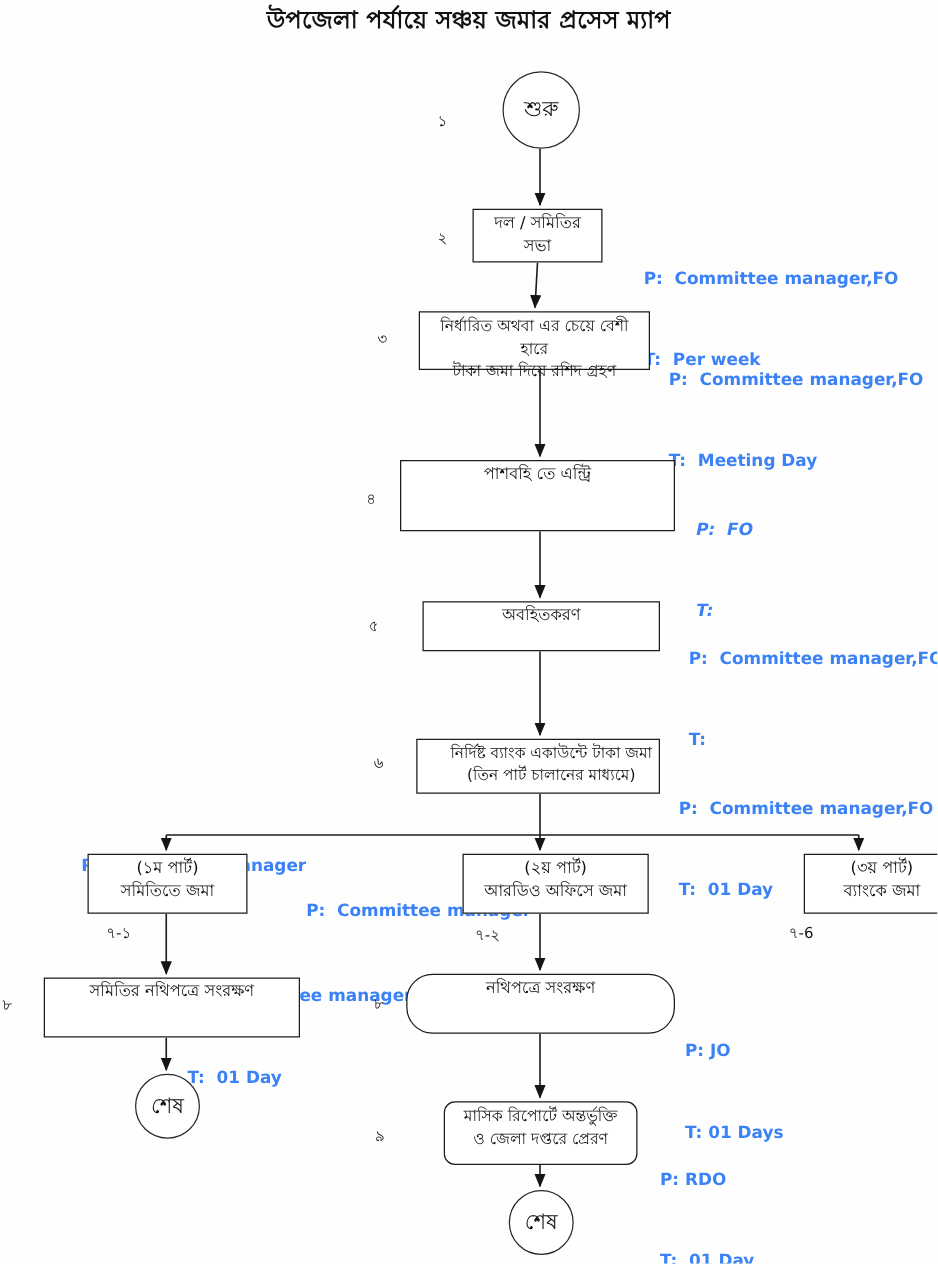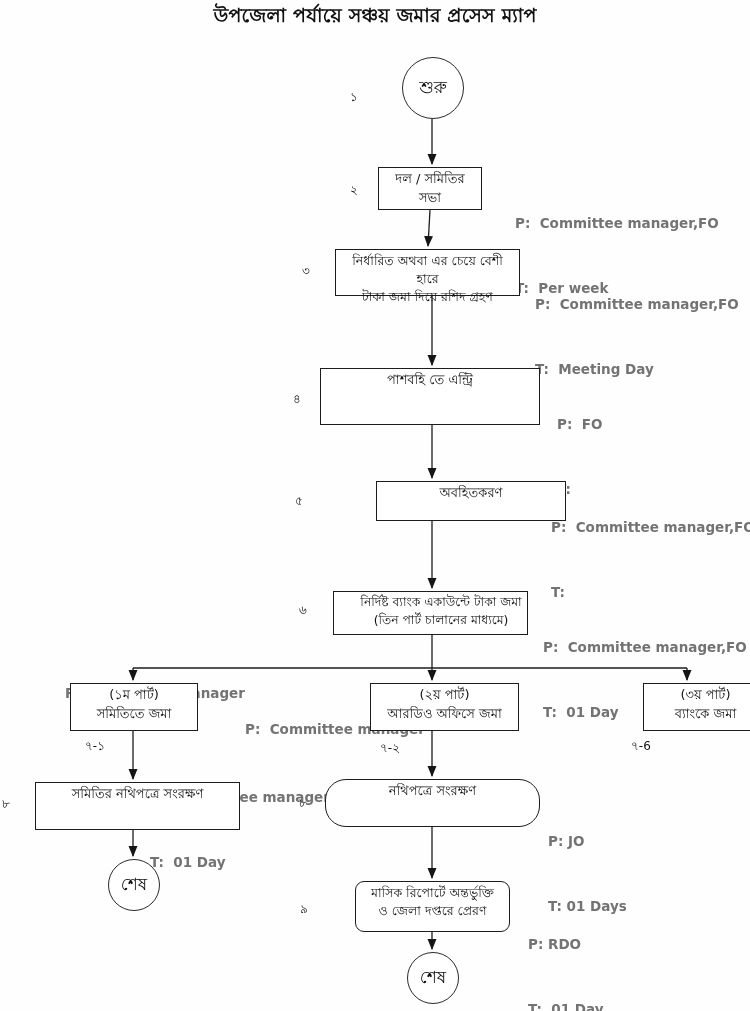--- a/index.html
+++ b/index.html
@@ -20,21 +20,21 @@
     text-align:center;font-size:13px;line-height:1.45;padding:2px 4px;box-sizing:border-box;
   }
   .box.rounded{border-radius:9px;}
   .box span{display:block;}
   .circle{
     position:absolute;border:1.3px solid #2b2b2b;border-radius:50%;background:#fff;
     display:flex;align-items:center;justify-content:center;font-size:17px;
   }
   .stepnum{position:absolute;font-size:12px;color:#151515;}
   .pt{
-    position:absolute;font-size:13.5px;font-weight:600;color:#737373;
+    position:absolute;font-size:13.5px;font-weight:600;color:#3b82f6;
     white-space:pre;line-height:1.6;
   }
   .pt span{display:block;}
 </style>
 </head>
 <body>
 
 <div id="canvas">
 
   <div class="title">উপজেলা পর্যায়ে সঞ্চয় জমার প্রসেস ম্যাপ</div>
@@ -85,27 +85,27 @@
   </div>
   <div class="pt" style="left:535px;top:251px;">
     <span>P:  Committee manager,FO</span>
     <span>T:  Meeting Day</span>
   </div>
 
   <div class="stepnum" style="left:293px;top:390px;">৪</div>
   <div class="box" style="left:320px;top:368px;width:220px;height:57px;">
     <span>পাশবহি তে এন্ট্রি</span>
   </div>
-  <div class="pt" style="left:557px;top:371px;">
+  <div class="pt" style="left:557px;top:371px;font-style:italic;">
     <span>P:  FO</span>
     <span>T:</span>
   </div>
 
   <div class="stepnum" style="left:295px;top:492px;">৫</div>
-  <div class="box" style="left:338px;top:481px;width:190px;height:40px;margin-left:38px;">
+  <div class="box" style="left:338px;top:481px;width:190px;height:40px;">
     <span>অবহিতকরণ</span>
   </div>
   <div class="pt" style="left:551px;top:474px;">
     <span>P:  Committee manager,FO</span>
     <span>T:</span>
   </div>
 
   <div class="stepnum" style="left:299px;top:601px;">৬</div>
   <div class="box" style="left:333px;top:591px;width:195px;height:44px;font-size:12.3px;padding-left:25px;">
     <span>নির্দিষ্ট ব্যাংক একাউন্টে টাকা জমা</span>

